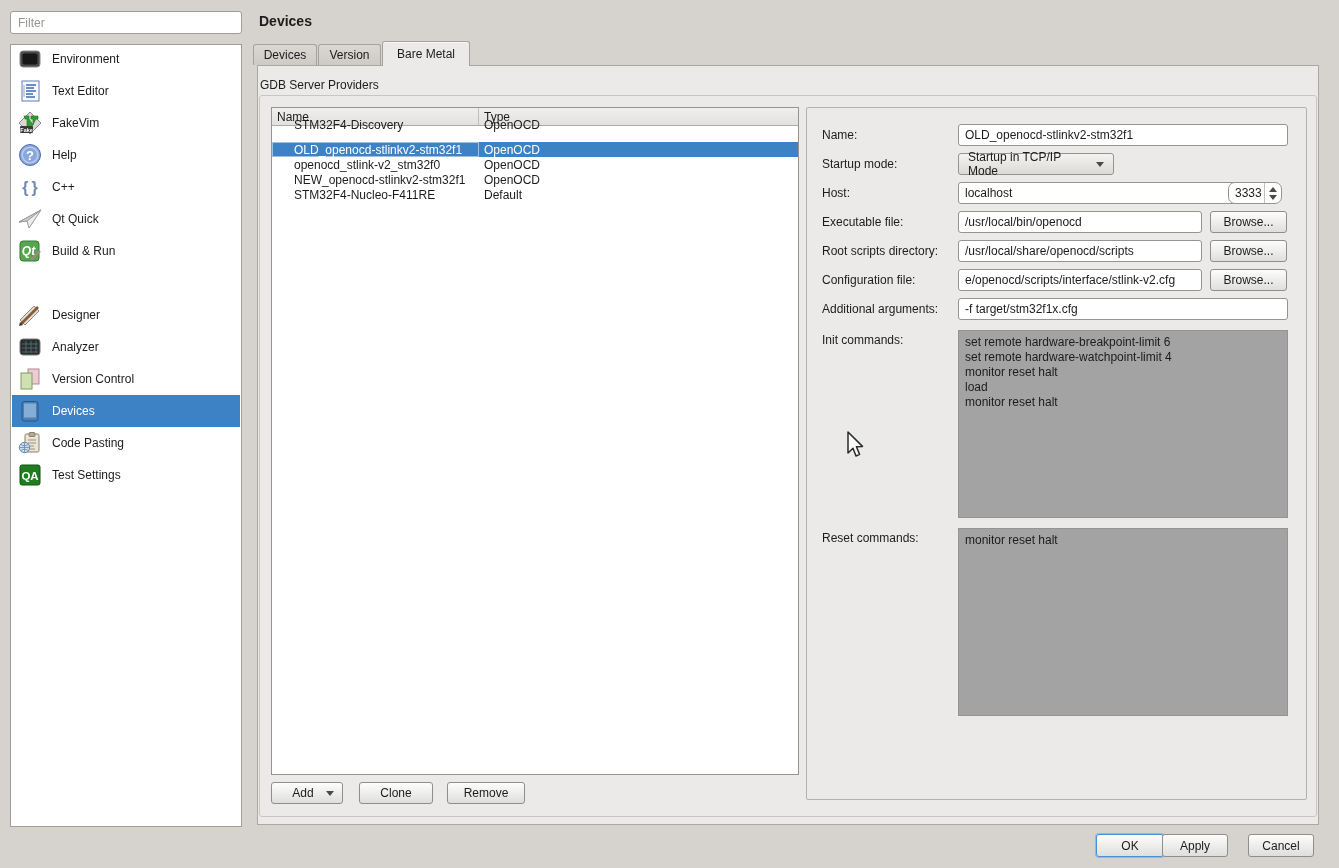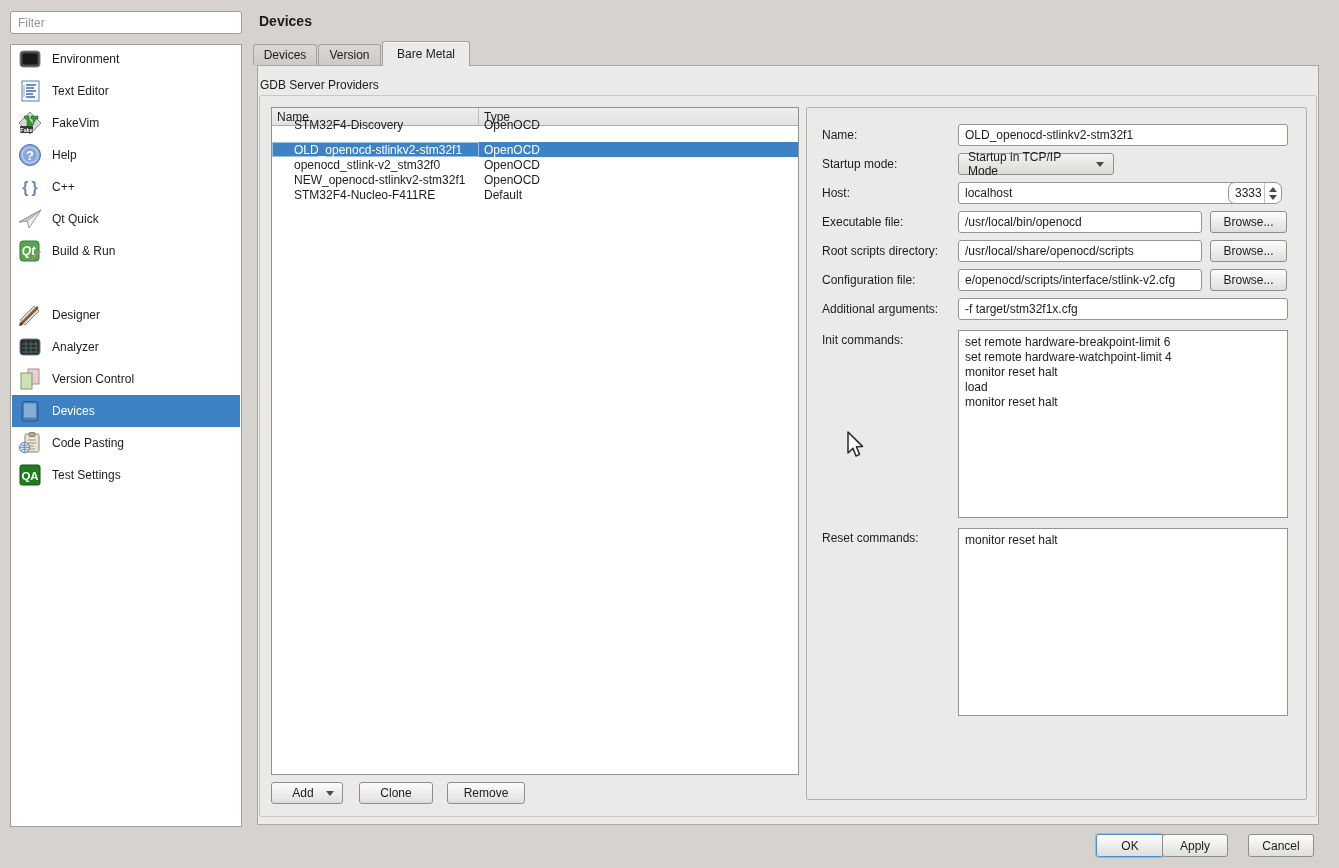--- a/index.html
+++ b/index.html
@@ -103,21 +103,21 @@
     border:1px solid #97948f; border-radius:3px;
     display:flex; align-items:center; padding:0 9px; gap:10px; font-size:12px; z-index:4; cursor:default;
   }
   .spinbox {
     position:absolute; height:22px; background:#fff; border:1px solid #97948f; border-radius:7px;
     display:flex; align-items:center; z-index:4;
   }
   .spin-val { flex:1; padding-left:6px; font-size:12px; }
   .spin-btns { width:17px; height:100%; border-left:1px solid #c6c3be; display:flex; flex-direction:column; align-items:center; justify-content:center; gap:3px; }
   .tarea {
-    position:absolute; background:#ffffff; border:1px solid #97948f;
+    position:absolute; background:#a3a3a3; border:1px solid #97948f;
     padding:4px 6px; font:12px "Liberation Sans",sans-serif; line-height:15px;
     white-space:pre; overflow:hidden; z-index:4;
   }
   #cursor-icon { left:843px; top:430px; z-index:50; pointer-events:none; }
 </style>
 </head>
 <body>
 
 <input id="filter-input" class="abs" placeholder="Filter" style="">
 

